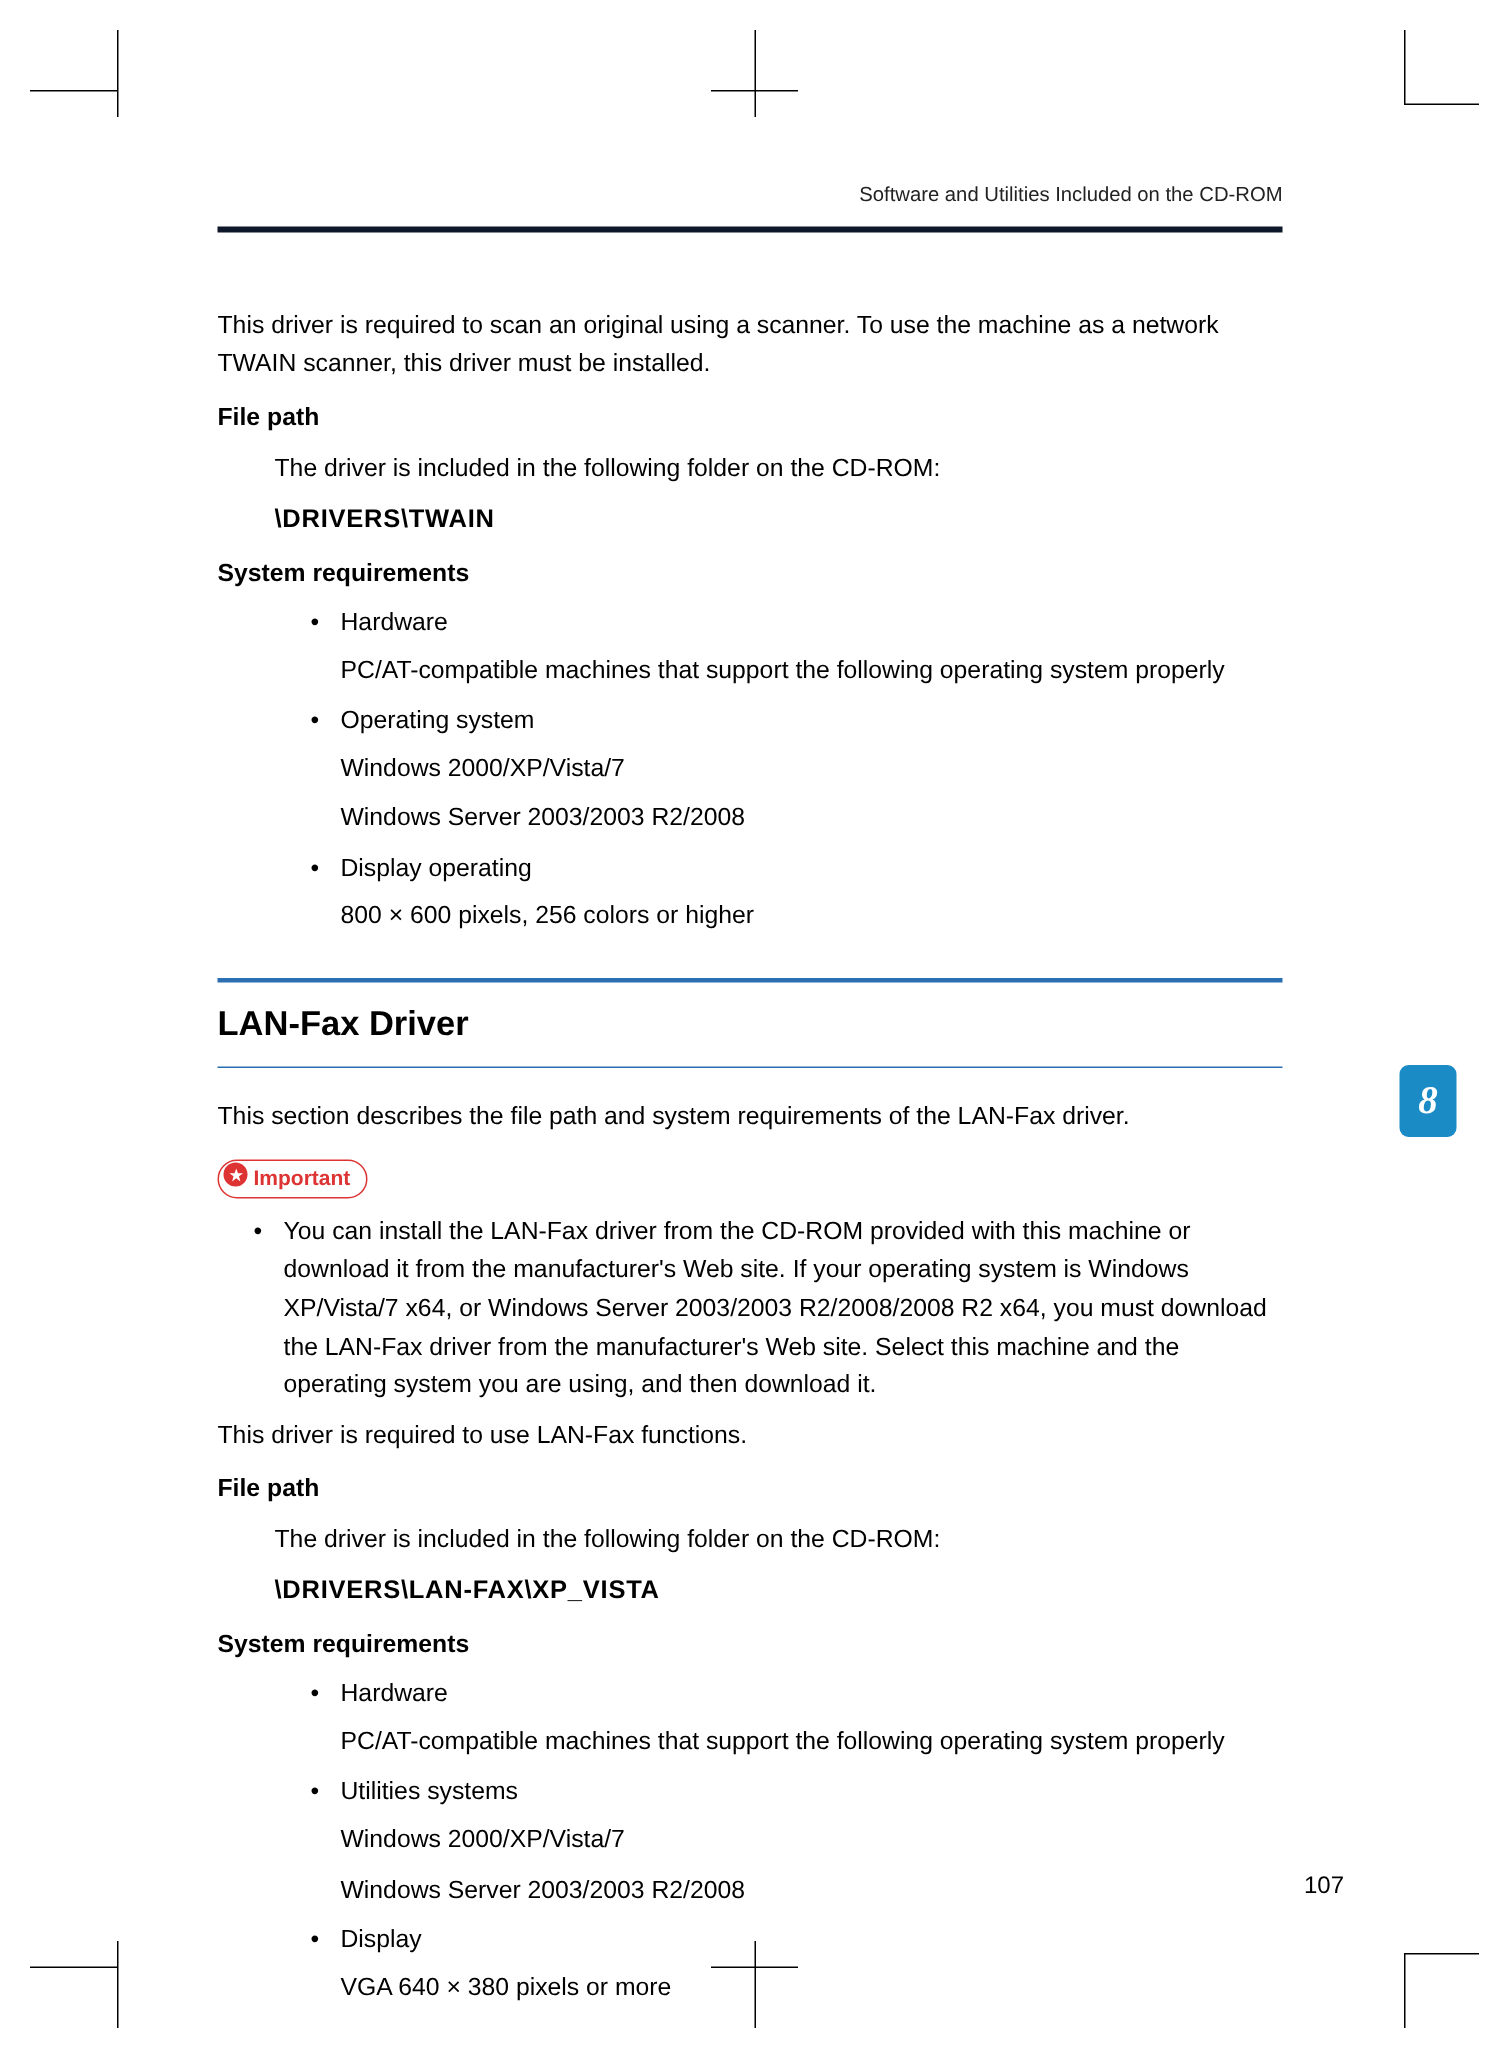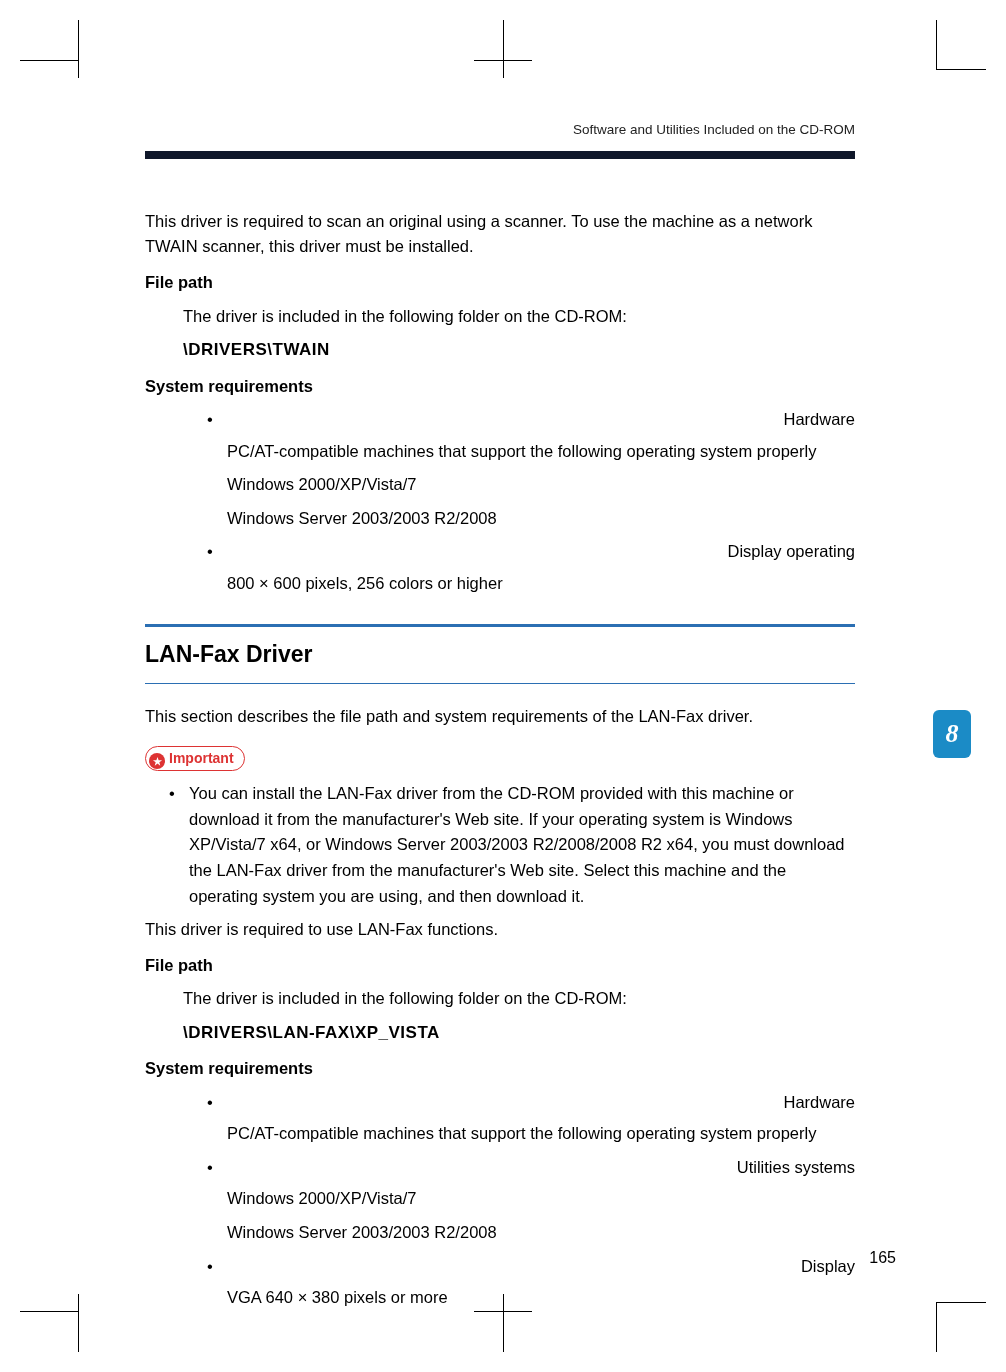--- a/index.html
+++ b/index.html
@@ -21,40 +21,40 @@
   .crop.bl-v { bottom: 20px; left: 78px; }
   
   .crop.bc-h { bottom: 60px; left: 474px; }
   .crop.bc-v { bottom: 20px; left: 503px; }
   
   .rnotch-top { position: absolute; top: 20px; right: 20px; width: 50px; height: 50px; border-left: 1px solid #000; border-bottom: 1px solid #000; }
   .rnotch-bot { position: absolute; bottom: 20px; right: 20px; width: 50px; height: 50px; border-left: 1px solid #000; border-top: 1px solid #000; }
 
   .content { position: absolute; top: 120px; left: 145px; width: 710px; }
 
-  .running-head { text-align: right; font-size: 13.5px; color: #222; padding-bottom: 10px; border-bottom: 8px solid #0f172a; margin-bottom: 50px; }
+  .running-head { text-align: right; font-size: 13.5px; color: #222; padding-bottom: 10px; border-bottom: 4px solid #0f172a; margin-bottom: 50px; }
 
   .body-text { font-size: 16.5px; line-height: 1.55; font-weight: 300; }
   .para { margin-bottom: 8px; }
 
   .h4 { font-weight: 700; font-size: 16.5px; margin-top: 10px; margin-bottom: 8px; }
   .indent1 { margin-left: 38px; }
   .mono { font-family: "Arial Black", "Impact", sans-serif; font-weight: 900; letter-spacing: 0.5px; font-size: 17px; margin-top: 6px; margin-bottom: 10px; }
 
   ul.bullets { list-style: none; margin-left: 62px; }
-  ul.bullets > li { position: relative; padding-left: 20px; margin-bottom: 6px; text-align: right; }
+  ul.bullets > li { position: relative; padding-left: 20px; margin-bottom: 6px; }
   ul.bullets > li::before { content: "•"; position: absolute; left: 0; top: 0; }
   .sub { margin-left: 82px; margin-bottom: 8px; margin-top: 4px; }
 
   .section-title-wrap { margin-top: 28px; margin-bottom: 20px; }
   .section-rule-top { height: 3px; background: #2b6fb3; margin-bottom: 2px; }
   .section-title { font-size: 23px; font-weight: 700; padding: 8px 0 8px 0; }
   .section-rule-bot { height: 1px; background: #2b6fb3; margin-top: 2px; }
 
-  .important-badge { display: inline-flex; align-items: flex-end; border: 1.5px solid #d33; border-radius: 999px; padding: 1px 10px 1px 3px; margin: 8px 0 10px 0; }
+  .important-badge { display: inline-flex; align-items: flex-start; border: 1.5px solid #d33; border-radius: 999px; padding: 1px 10px 1px 3px; margin: 8px 0 10px 0; }
   .important-badge .star { width: 16px; height: 16px; border-radius: 50%; background: #d33; display: inline-flex; align-items: center; justify-content: center; margin-right: 4px; }
   .important-badge .star svg { fill: #fff; }
   .important-badge .lbl { color: #d33; font-weight: 700; font-size: 14px; }
 
   ul.bold-bullets { list-style: none; margin-left: 24px; }
   ul.bold-bullets > li { position: relative; padding-left: 20px; font-weight: 400; line-height: 1.55; margin-bottom: 8px; }
   ul.bold-bullets > li::before { content: "•"; position: absolute; left: 0; top: 0; }
 
   
   .tab { position: absolute; right: 35px; top: 710px; width: 38px; height: 48px; background: #1b8bc6; border-radius: 6px; display: flex; align-items: center; justify-content: center; }
@@ -85,20 +85,23 @@
 
     <div class="h4">File path</div>
     <div class="para indent1">The driver is included in the following folder on the CD-ROM:</div>
     <div class="mono indent1">\DRIVERS\TWAIN</div>
 
     <div class="h4">System requirements</div>
     <ul class="bullets">
       <li><span>Hardware</span></li>
     </ul>
     <div class="sub">PC/AT-compatible machines that support the following operating system properly</div>
+    <ul class="bullets">
+      <li><span>Operating system</span></li>
+    </ul>
     <div class="sub">Windows 2000/XP/Vista/7</div>
     <div class="sub">Windows Server 2003/2003 R2/2008</div>
     <ul class="bullets">
       <li><span>Display operating</span></li>
     </ul>
     <div class="sub">800 × 600 pixels, 256 colors or higher</div>
 
     <div class="section-title-wrap">
       <div class="section-rule-top"></div>
       <div class="section-title">LAN-Fax Driver</div>
@@ -140,14 +143,14 @@
       <li><span>Display</span></li>
     </ul>
     <div class="sub">VGA 640 × 380 pixels or more</div>
 
   </div>
 
   <div class="tab">
     <span class="tab-num">8</span>
   </div>
 
-  <div class="page-number">165</div>
+  <div class="page-number">107</div>
 </div>
 
 </body></html>

